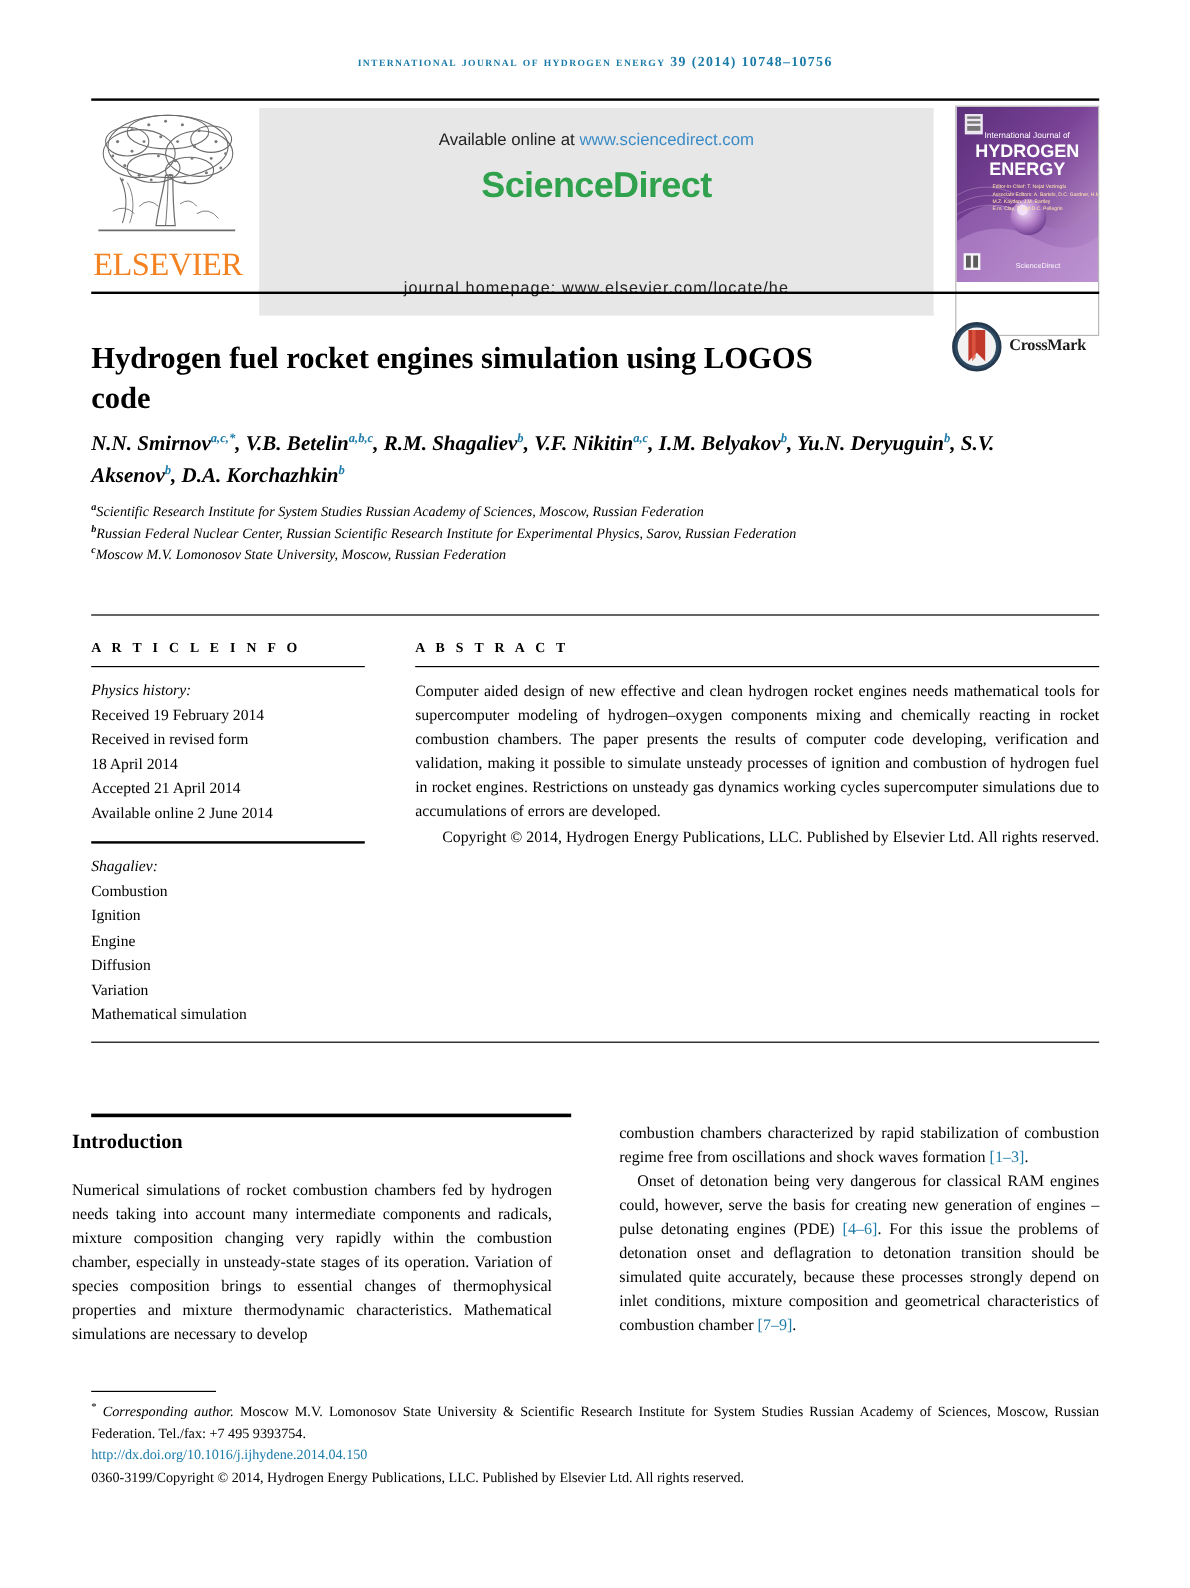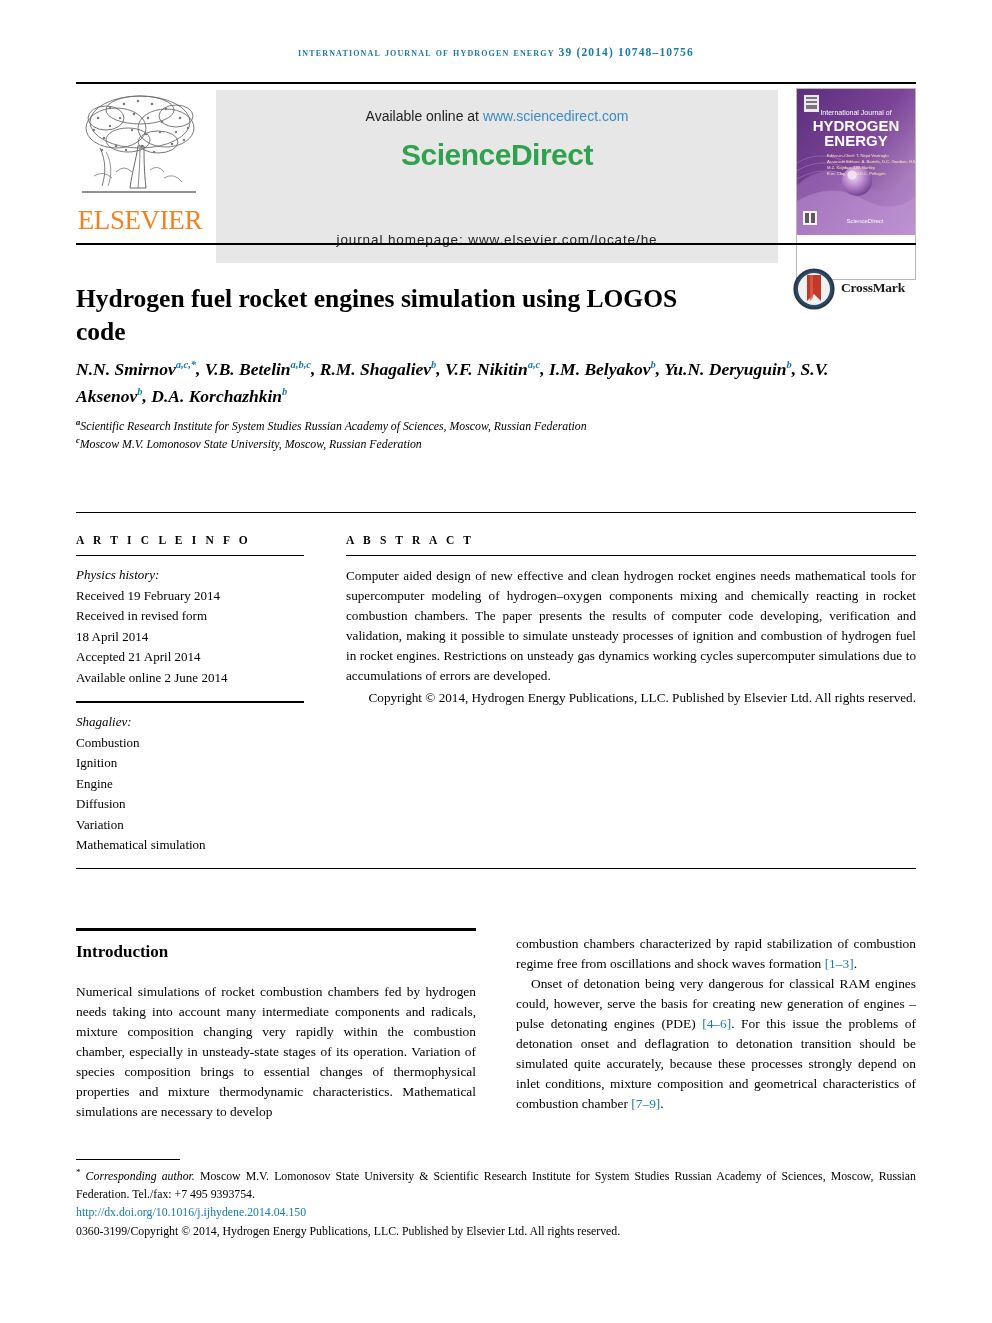--- a/index.html
+++ b/index.html
@@ -284,21 +284,21 @@
   
   .rule-intro {
     position: absolute;
     left: 76px; top: 928px;
     width: 400px;
     height: 3px;
     background: #000;
   }
   .body-left {
     position: absolute;
-    left: 76px; top: 934px;
+    left: 60px; top: 934px;
     width: 400px;
   }
   .body-right {
     position: absolute;
     left: 516px; top: 934px;
     width: 400px;
   }
   .h1 {
     font-family: "Liberation Serif", serif;
     font-size: 17px;
@@ -475,20 +475,21 @@
       <path d="M17 7 L20 7 L20 30 L17 33 Z" fill="#e05a45" opacity="0.8"></path>
       <circle cx="21" cy="21" r="19.5" fill="none" stroke="#24394d" stroke-width="2.2"></circle>
     </svg>
     <div class="cm-text">CrossMark</div>
   </div>
 
   <div class="authors"><span>N.N. Smirnov</span><sup>a,c,*</sup>, <span>V.B. Betelin</span><sup>a,b,c</sup>, <span>R.M. Shagaliev</span><sup>b</sup>, <span>V.F. Nikitin</span><sup>a,c</sup>, <span>I.M. Belyakov</span><sup>b</sup>, <span>Yu.N. Deryuguin</span><sup>b</sup>, <span>S.V. Aksenov</span><sup>b</sup>, <span>D.A. Korchazhkin</span><sup>b</sup></div>
 
   <div class="affils">
       <div><sup>a</sup><span>Scientific Research Institute for System Studies Russian Academy of Sciences, Moscow, Russian Federation</span></div>
+      <div><sup>b</sup><span>Russian Federal Nuclear Center, Russian Scientific Research Institute for Experimental Physics, Sarov, Russian Federation</span></div>
       <div><sup>c</sup><span>Moscow M.V. Lomonosov State University, Moscow, Russian Federation</span></div>
     </div>
 
   <div class="rule-info"></div>
 
   <div class="info-col">
     <div class="sec-label">A R T I C L E   I N F O</div>
     <div class="hr-thin"></div>
     <div class="hist">
       <div class="it">Physics history:</div>

